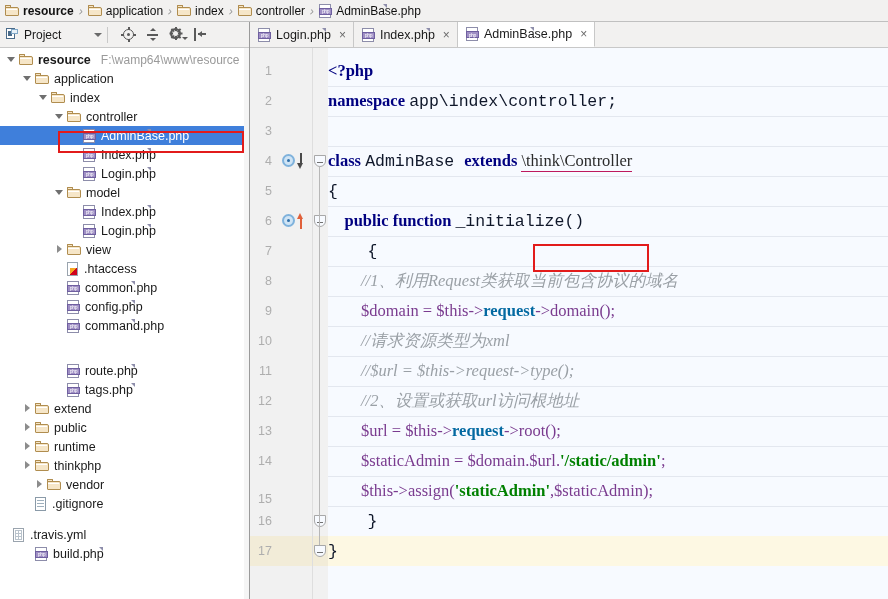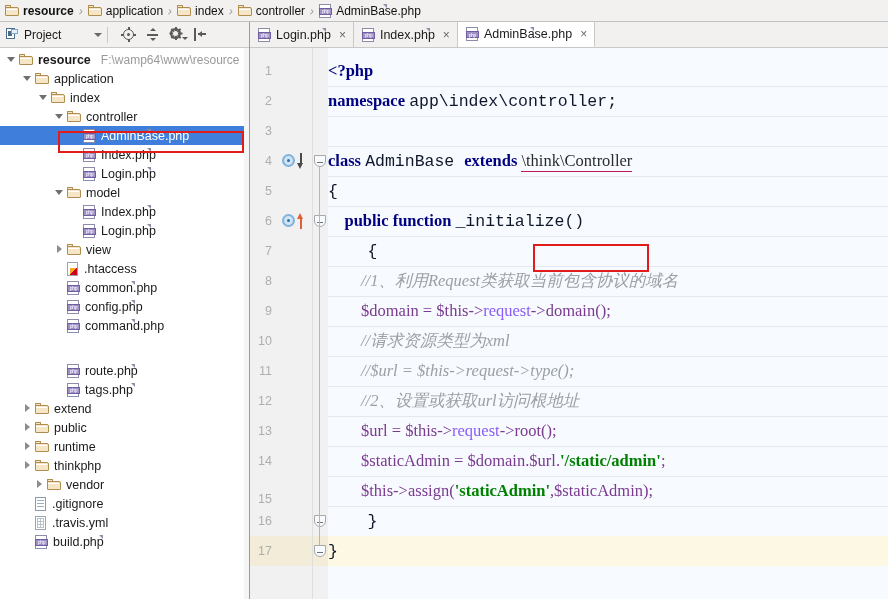--- a/index.html
+++ b/index.html
@@ -252,21 +252,21 @@
     font-family: "Liberation Sans", sans-serif; font-size: 12.5px;
     color: #aeaeae; height: 30px; line-height: 30px;
   }
   .lnum span { position: absolute; right: 56px; }
   .lnum.caret-row { background: #f2ecd8; }
 
   
   .k  { color: #000080; font-weight: bold; }          
   .pl { color: #0f172a; font-family: Liberation Mono, monospace; }                             
   .var{ color: #7a3b8f; }                             
-  .mth{ color: #8b5cf6; font-weight: normal; }          
+  .mth{ color: #0369a1; font-weight: bold; }          
   .str{ color: #008000; font-weight: bold; }          
   .cm { color: #9aa0a6; font-style: italic; }         
   .inh{ border-bottom: 1px solid #be185d; }
 
   
   .marker { position: absolute; width: 26px; height: 16px; }
   .mk-circle {
     position: absolute; left: 0; top: 1px; width: 13px; height: 13px;
     border-radius: 50%; background: #cfe4f5; border: 2px solid #7fb2dc;
   }
@@ -622,21 +622,21 @@
         <div class="trow" style="padding-left: 22px;">
           <span class="twist"></span>
           <span class="ico ico-file">
             <span class="page"></span>
             <span class="l" style="top:3px"></span>
             <span class="l" style="top:6px"></span>
             <span class="l" style="top:9px"></span>
           </span>
           <span class="tlabel">.gitignore</span>
         </div>
-        <div class="trow" style="padding-left: 22px;">
+        <div class="trow" style=" margin-top: 12px;">
           <span class="twist"></span>
           <span class="ico ico-file ico-yml">
             <span class="page"></span>
             <span class="grid"></span>
           </span>
           <span class="tlabel">.travis.yml</span>
         </div>
         <div class="trow" style="padding-left: 22px;">
           <span class="twist"></span>
           <span class="ico ico-php">

